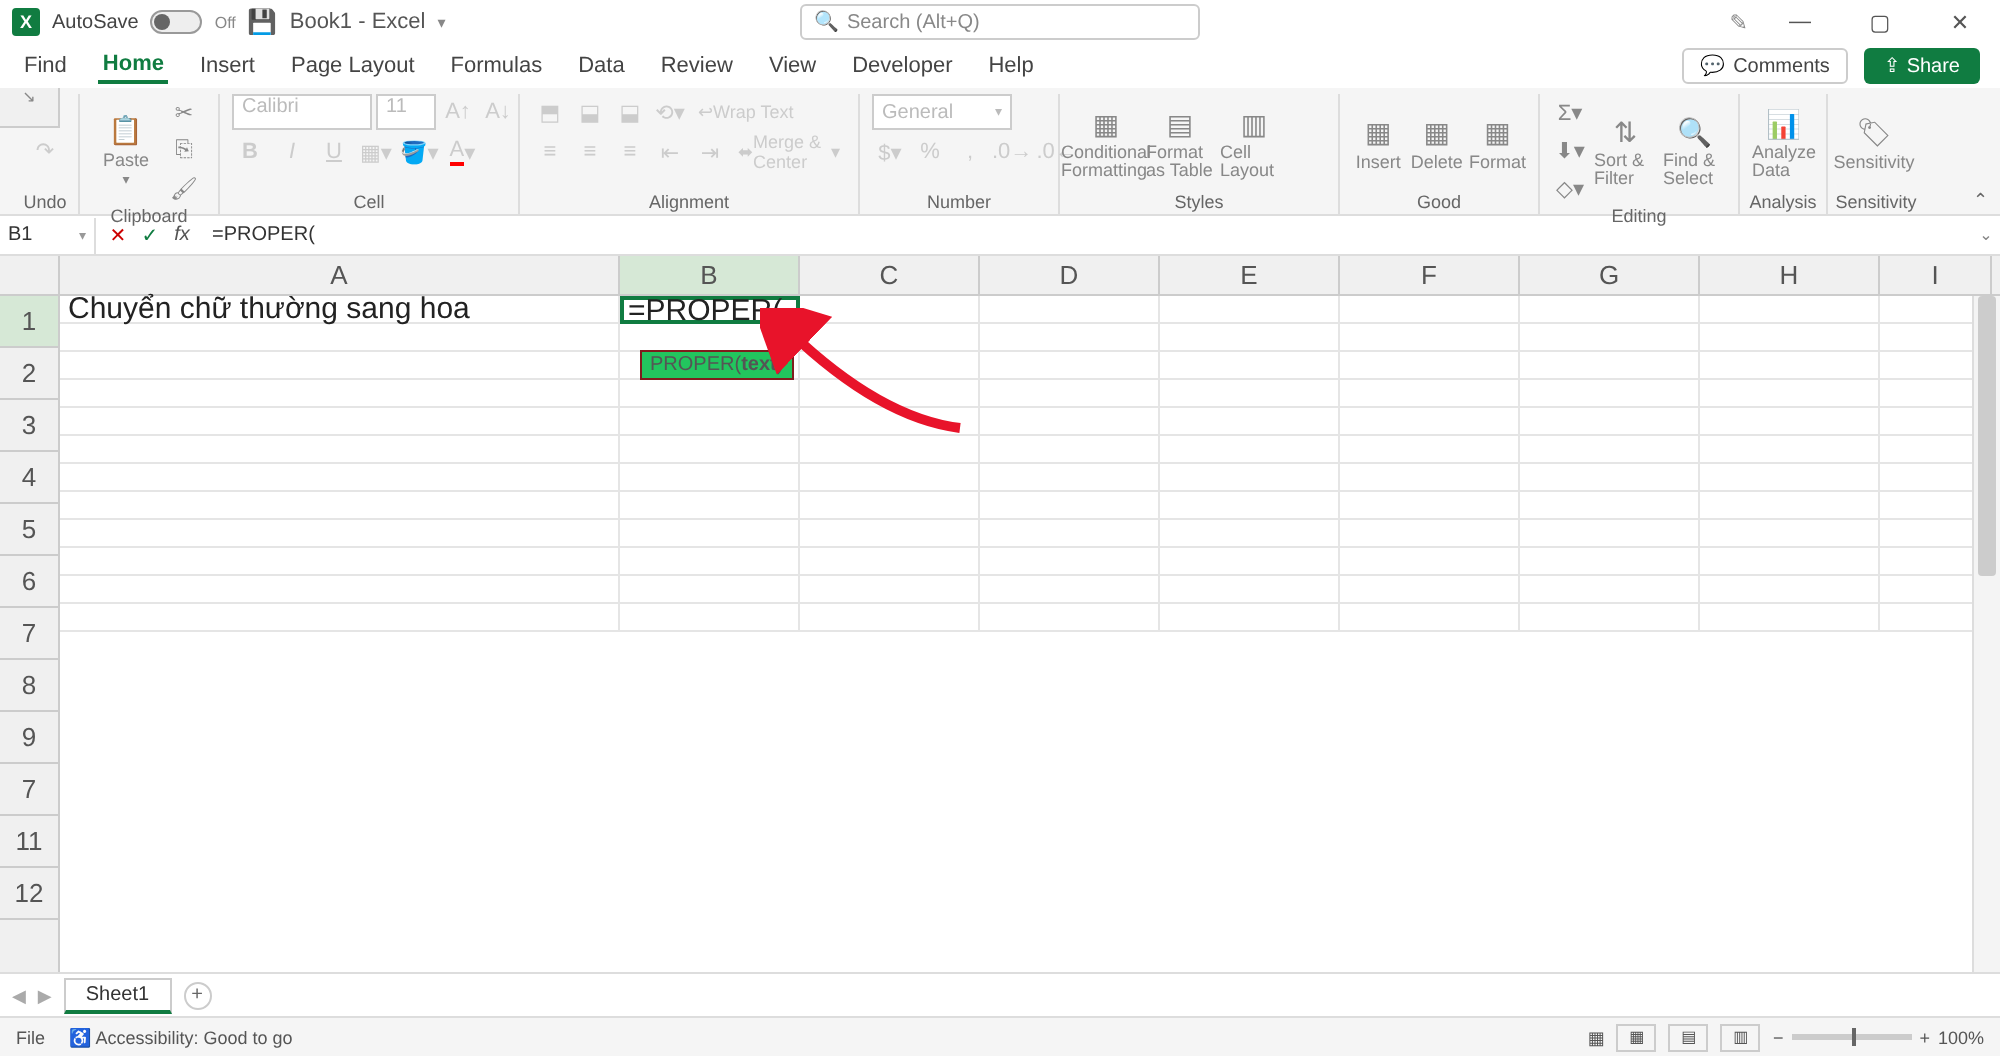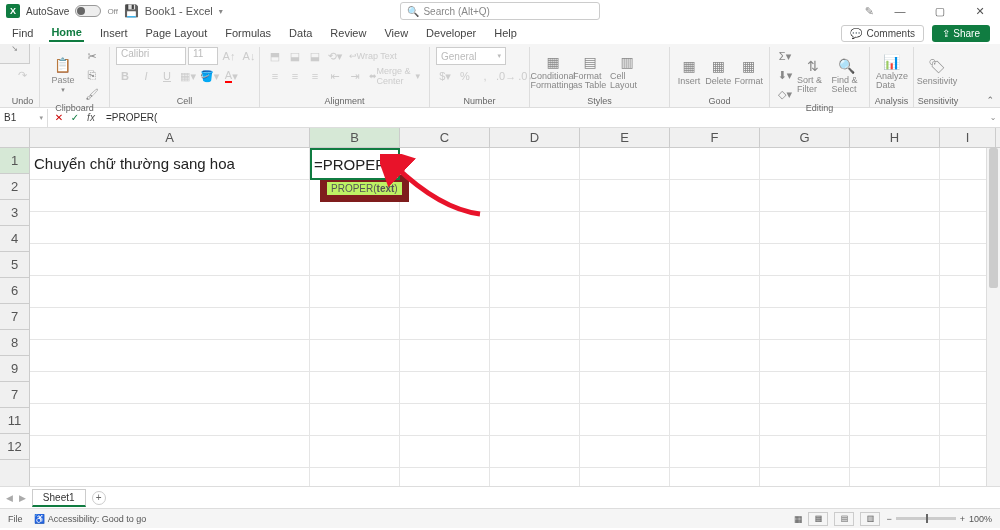--- a/index.html
+++ b/index.html
@@ -55,24 +55,24 @@
 
 .grid{position:relative;height:358px;overflow:hidden}
 .corner{position:absolute;left:0;top:0;width:30px;height:20px;background:#f0f0f0;border-right:1px solid #ccc;border-bottom:1px solid #ccc}
 .colheads{position:absolute;left:30px;top:0;right:0;height:20px;display:flex;background:#f0f0f0;border-bottom:1px solid #ccc}
 .colheads .ch{border-right:1px solid #ccc;display:flex;align-items:center;justify-content:center;font-size:13px;color:#555}
 .colheads .ch.active{background:#d6e8d6}
 .rowheads{position:absolute;left:0;top:20px;width:30px;bottom:0;background:#f0f0f0;border-right:1px solid #ccc}
 .rowheads .rh{height:26px;border-bottom:1px solid #ccc;display:flex;align-items:center;justify-content:center;font-size:13px;color:#555}
 .rowheads .rh.active{background:#d6e8d6}
 .cells{position:absolute;left:30px;top:20px;right:0;bottom:0}
-.cells .row{height:32px;display:flex}
+.cells .row{height:14px;display:flex}
 .cells .cell{border-right:1px solid #e5e5e5;border-bottom:1px solid #e5e5e5;padding:2px 4px;font-size:15px;color:#222;display:flex;align-items:center}
 .cells .cell.editing{border:2px solid #107c41;padding:0 2px;position:relative;z-index:2;background:#fff}
-.cells .tooltip{position:absolute;background:#bef264;border:7px solid #7f1d1d;font-size:10px;padding:1px 4px;color:#555}
+.cells .tooltip{position:absolute;background:#22c55e;border:1px solid #7f1d1d;font-size:10px;padding:1px 4px;color:#555}
 .cells .tooltip b{font-weight:bold}
 .vscroll{position:absolute;right:0;top:20px;width:14px;bottom:0;background:#f4f4f4;border-left:1px solid #ddd}
 .vscroll .thumb{position:absolute;left:2px;right:2px;top:0;height:140px;background:#ccc;border-radius:2px}
 
 
 .arrow{position:absolute;pointer-events:none;z-index:10}
 
 
 .sheettabs{height:22px;border-top:1px solid #ddd;display:flex;align-items:center;padding:0 6px;gap:6px;font-size:10px;background:#fff}
 .sheettabs .nav{color:#aaa;font-size:9px}

